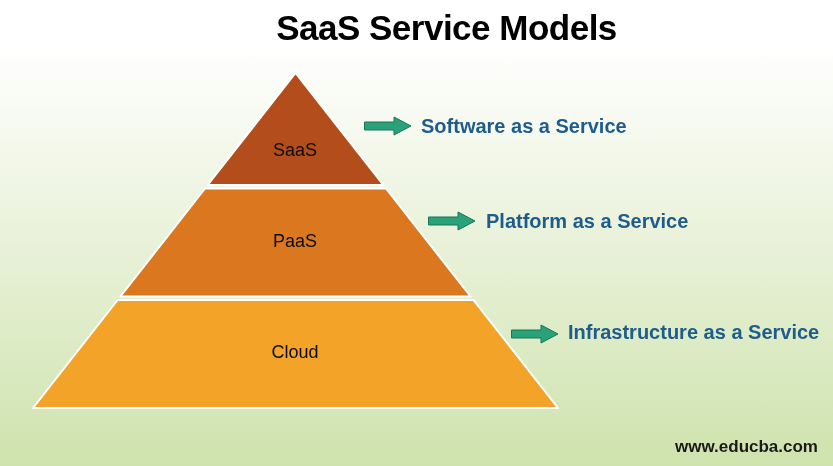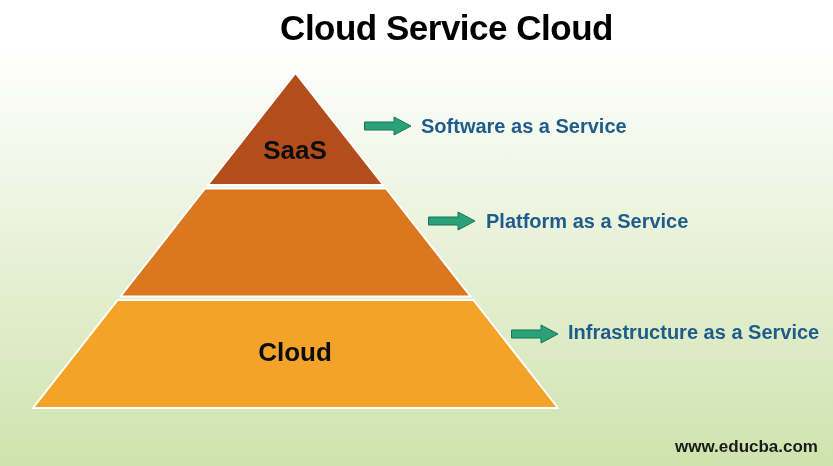--- a/index.html
+++ b/index.html
@@ -32,22 +32,22 @@
     height: 466px;
   }
   .pyramid-svg polygon {
     stroke: #ffffff;
     stroke-width: 2;
     stroke-linejoin: round;
   }
   .tier-abbr {
     position: absolute;
     transform: translate(-50%, -50%);
-    font-size: 26px;
-    font-weight: bold;
+    font-size: 18px;
+    font-weight: normal;
     color: #0d0d0d;
     white-space: nowrap;
   }
   .tier-abbr.saas { left: 295px; top: 150px; }
   .tier-abbr.paas { left: 295px; top: 241px; }
   .tier-abbr.iaas { left: 295px; top: 352px; }
   .service-row {
     position: absolute;
     display: flex;
     align-items: center;
@@ -81,29 +81,30 @@
     font-weight: bold;
     color: #1a1a1a;
     margin-left: 8px;
   }
 </style>
 </head>
 <body>
 
 <div class="canvas">
 
-  <div class="title">Cloud Service Cloud</div>
+  <div class="title">SaaS Service Models</div>
 
   <svg class="pyramid-svg" viewBox="0 0 833 466" aria-hidden="true">
     <polygon points="295.5,73 207.7,185 383.3,185" fill="#b34d1b"></polygon>
     <polygon points="205,188.5 386,188.5 470.6,296.5 120.4,296.5" fill="#da771f"></polygon>
     <polygon points="117.6,300 473.4,300 558,408 33,408" fill="#f2a328"></polygon>
   </svg>
 
   <div class="tier-abbr saas">SaaS</div>
+  <div class="tier-abbr paas">PaaS</div>
   <div class="tier-abbr iaas">Cloud</div>
 
   <div class="service-row row1">
     <svg class="arrow" viewBox="0 0 48 20" aria-hidden="true">
       <polygon points="0.5,6 30,6 30,1 47,10 30,19 30,14 0.5,14" fill="#2ba179"></polygon>
     </svg>
     <span class="service-label">Software as a Service</span>
   </div>
 
   <div class="service-row row2">

